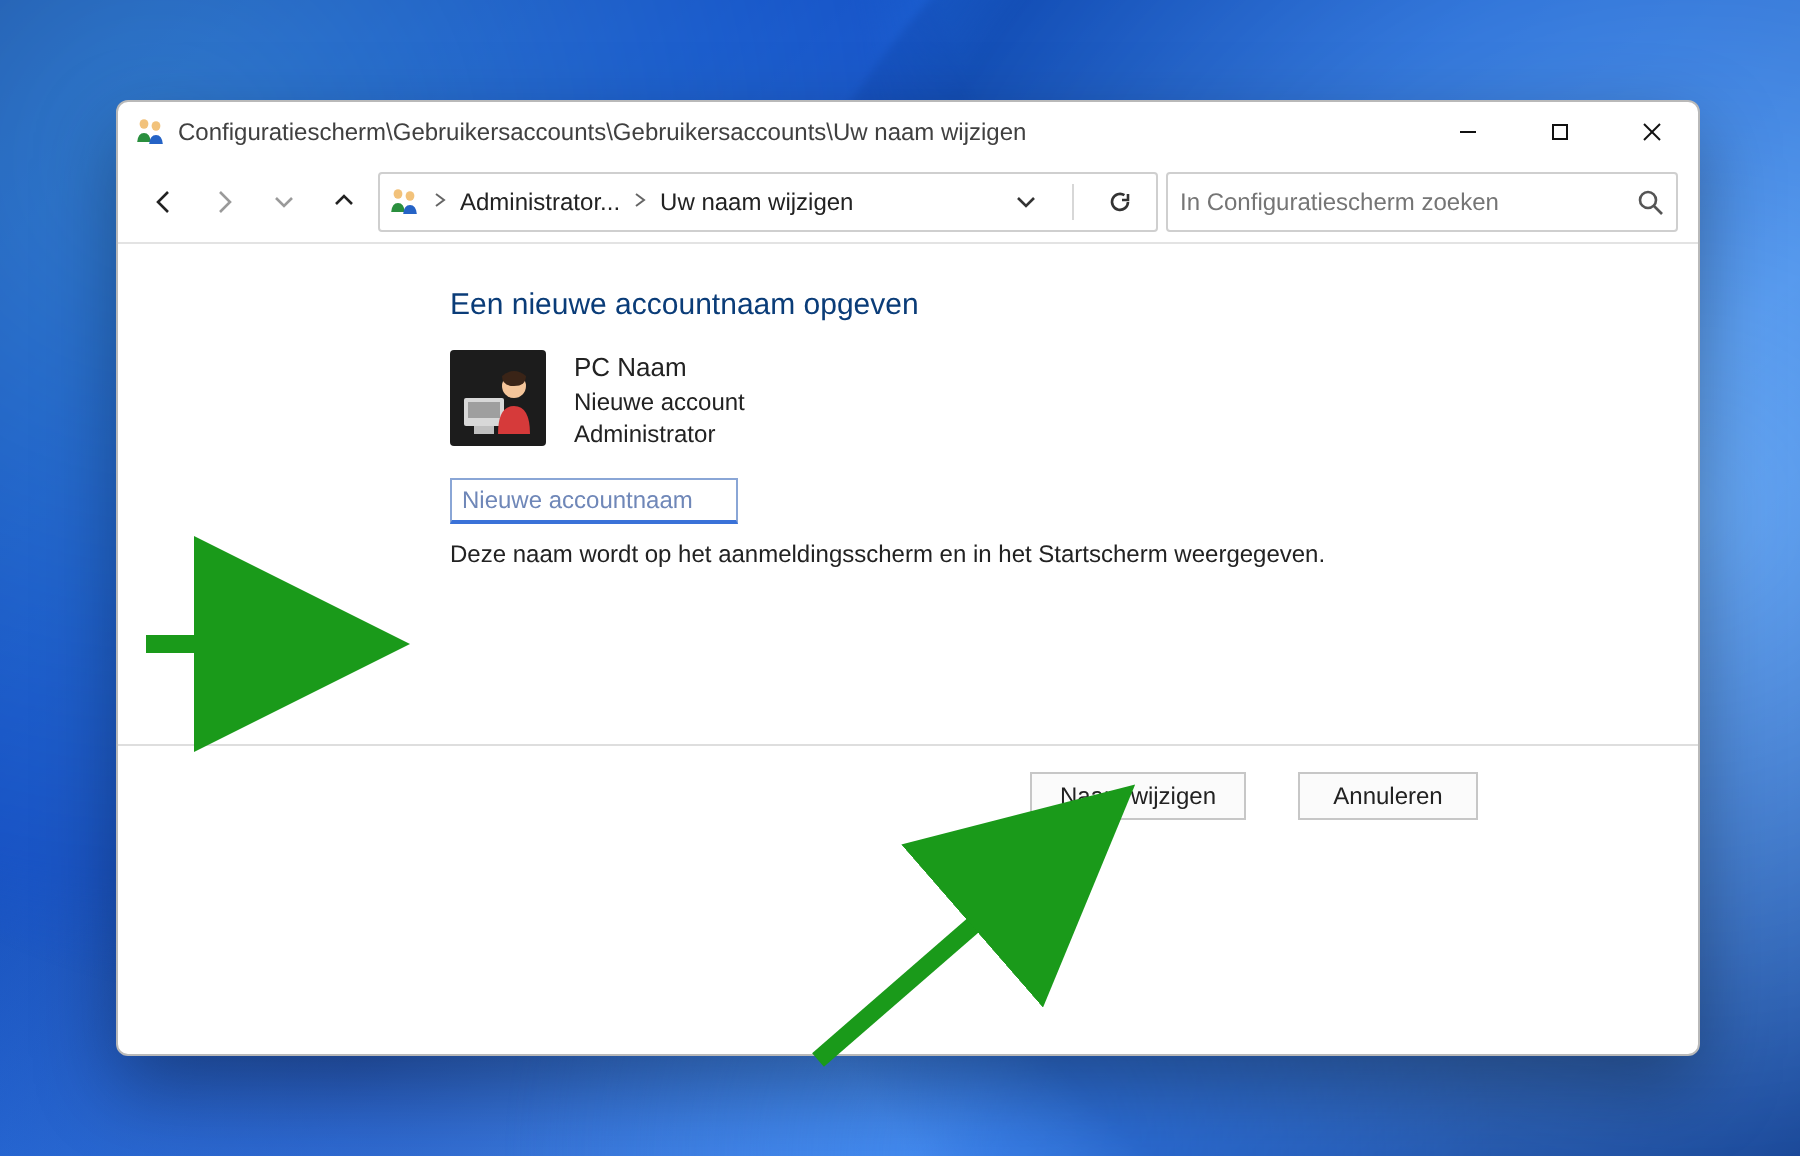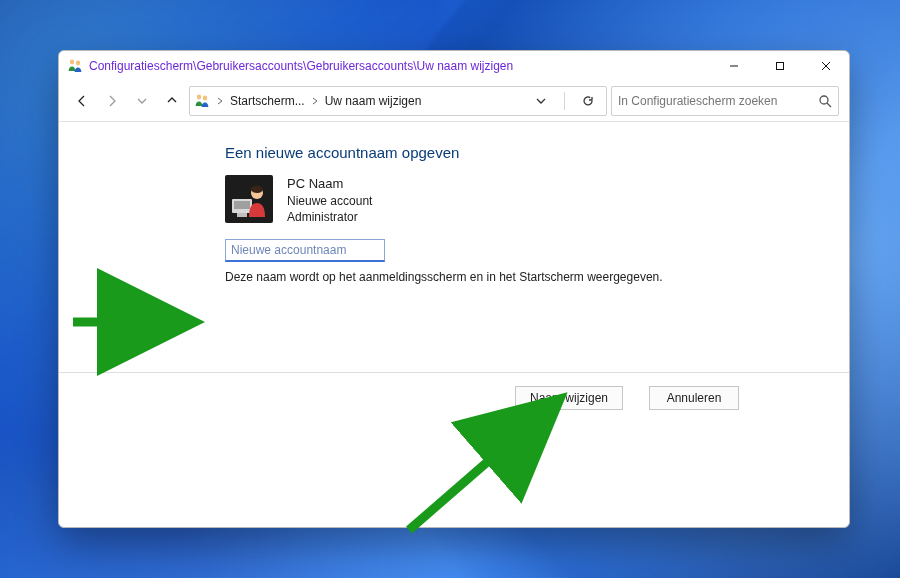--- a/index.html
+++ b/index.html
@@ -25,21 +25,21 @@
       background: #ffffff;
       border: 1px solid #b9b9b9;
       border-radius: 6px;
       box-shadow: 0 15px 40px rgba(0,0,0,.35);
       display: flex; flex-direction: column;
     }
 
     
     .titlebar { height: 30px; display: flex; align-items: center; padding: 0 0 0 8px; }
     .titlebar .icon { width: 16px; height: 16px; margin-right: 6px; }
-    .titlebar .title { font-size: 12px; color: #6d28d9; white-space: nowrap; overflow: hidden; text-overflow: ellipsis; flex: 0 1 auto; }
+    .titlebar .title { font-size: 12px; color: #404040; white-space: nowrap; overflow: hidden; text-overflow: ellipsis; flex: 0 1 auto; }
     .titlebar .spacer { flex: 1; }
     .winbtns { display: flex; height: 100%; }
     .winbtn { width: 46px; height: 100%; display: flex; align-items: center; justify-content: center; color: #222; }
     .winbtn svg { width: 10px; height: 10px; stroke: #111; stroke-width: 1; fill: none; }
 
     
     .navrow { height: 40px; display: flex; align-items: center; padding: 0 10px; gap: 4px; }
     .nav-arrow { width: 26px; height: 26px; display: flex; align-items: center; justify-content: center; color: #222; border-radius: 3px; }
     .nav-arrow.disabled { color: #9a9a9a; }
     .nav-arrow svg { width: 14px; height: 14px; stroke: currentColor; stroke-width: 1.3; fill: none; }
@@ -47,39 +47,39 @@
     .address { flex: 1; height: 30px; border: 1px solid #cfcfcf; border-radius: 2px; display: flex; align-items: center; padding: 0 4px; gap: 6px; min-width: 0; }
     .addr-icon { width: 16px; height: 16px; flex-shrink: 0; }
     .addr-sep { color: #666; font-size: 10px; }
     .crumb { color: #222; font-size: 12px; white-space: nowrap; overflow: hidden; text-overflow: ellipsis; }
     .crumb.trunc { max-width: 90px; }
     .addr-spacer { flex: 1; }
     .addr-btn { width: 28px; height: 28px; display: flex; align-items: center; justify-content: center; color: #333; }
     .addr-btn svg { width: 12px; height: 12px; stroke: currentColor; stroke-width: 1.3; fill: none; }
     .divider-v { width: 1px; height: 18px; background: #d7d7d7; margin: 0 3px; }
 
-    .searchbox { width: 228px; height: 30px; border: 1px solid #cfcfcf; border-radius: 2px; display: flex; align-items: center; padding: 0 6px; }
+    .searchbox { width: 256px; height: 30px; border: 1px solid #cfcfcf; border-radius: 2px; display: flex; align-items: center; padding: 0 6px; }
     .searchbox input { border: none; outline: none; flex: 1; font-size: 12px; color: #222; background: transparent; }
     .searchbox input::placeholder { color: #757575; }
     .searchbox .mag { width: 14px; height: 14px; color: #555; }
     .searchbox .mag svg { width: 14px; height: 14px; stroke: currentColor; stroke-width: 1.3; fill: none; }
 
     .hr { height: 1px; background: #e3e3e3; margin: 0; }
 
     
     .content { flex: 1; padding: 22px 34px 10px 22px; position: relative; }
     .heading { color: #0a3c78; font-size: 15px; font-weight: 400; margin: 0 0 14px 144px; }
 
     .acct { display: flex; align-items: flex-start; gap: 14px; margin: 0 0 14px 144px; }
     .avatar { width: 48px; height: 48px; background: #1c1c1c; border-radius: 2px; display: flex; align-items: center; justify-content: center; }
     .avatar svg { width: 40px; height: 40px; }
     .acct-info { line-height: 1.35; font-size: 12px; color: #222; }
     .acct-name { font-size: 13px; }
 
-    .input-wrap { margin: 0 16px 8px 144px; width: 160px; }
+    .input-wrap { margin: 0 16px 8px 144px; width: 144px; }
     .input-wrap input {
       width: 100%;
       border: 1px solid #8aa6d6;
       border-bottom: 2px solid #3a72d8;
       padding: 3px 5px;
       font-size: 12px;
       outline: none;
       color: #111;
     }
     .input-wrap input::placeholder { color: #6f87b8; }
@@ -171,21 +171,21 @@
           <path class="body1" d="M1.6 13 Q2 8.5 5 8.5 Q8 8.5 8.4 13 Z"></path>
           <ellipse cx="11" cy="5" rx="2.2" ry="2.4"></ellipse>
           <path class="body2" d="M7.6 14 Q8 9.5 11 9.5 Q14 9.5 14.4 14 Z"></path>
         </svg>
       </span>
       <span class="addr-sep">
         <svg viewBox="0 0 8 8" width="8" height="8">
             <path d="M2 1 L6 4 L2 7" stroke="#666" stroke-width="1" fill="none"></path>
           </svg>
       </span>
-      <span class="crumb trunc">Startscherm...</span>
+      <span class="crumb trunc">Administrator...</span>
       <span class="addr-sep">
         <svg viewBox="0 0 8 8" width="8" height="8">
             <path d="M2 1 L6 4 L2 7" stroke="#666" stroke-width="1" fill="none"></path>
           </svg>
       </span>
       <span class="crumb">Uw naam wijzigen</span>
       <span class="addr-spacer"></span>
       <div class="addr-btn">
         <svg viewBox="0 0 12 12">
             <path d="M2 4 L6 8 L10 4"></path>

